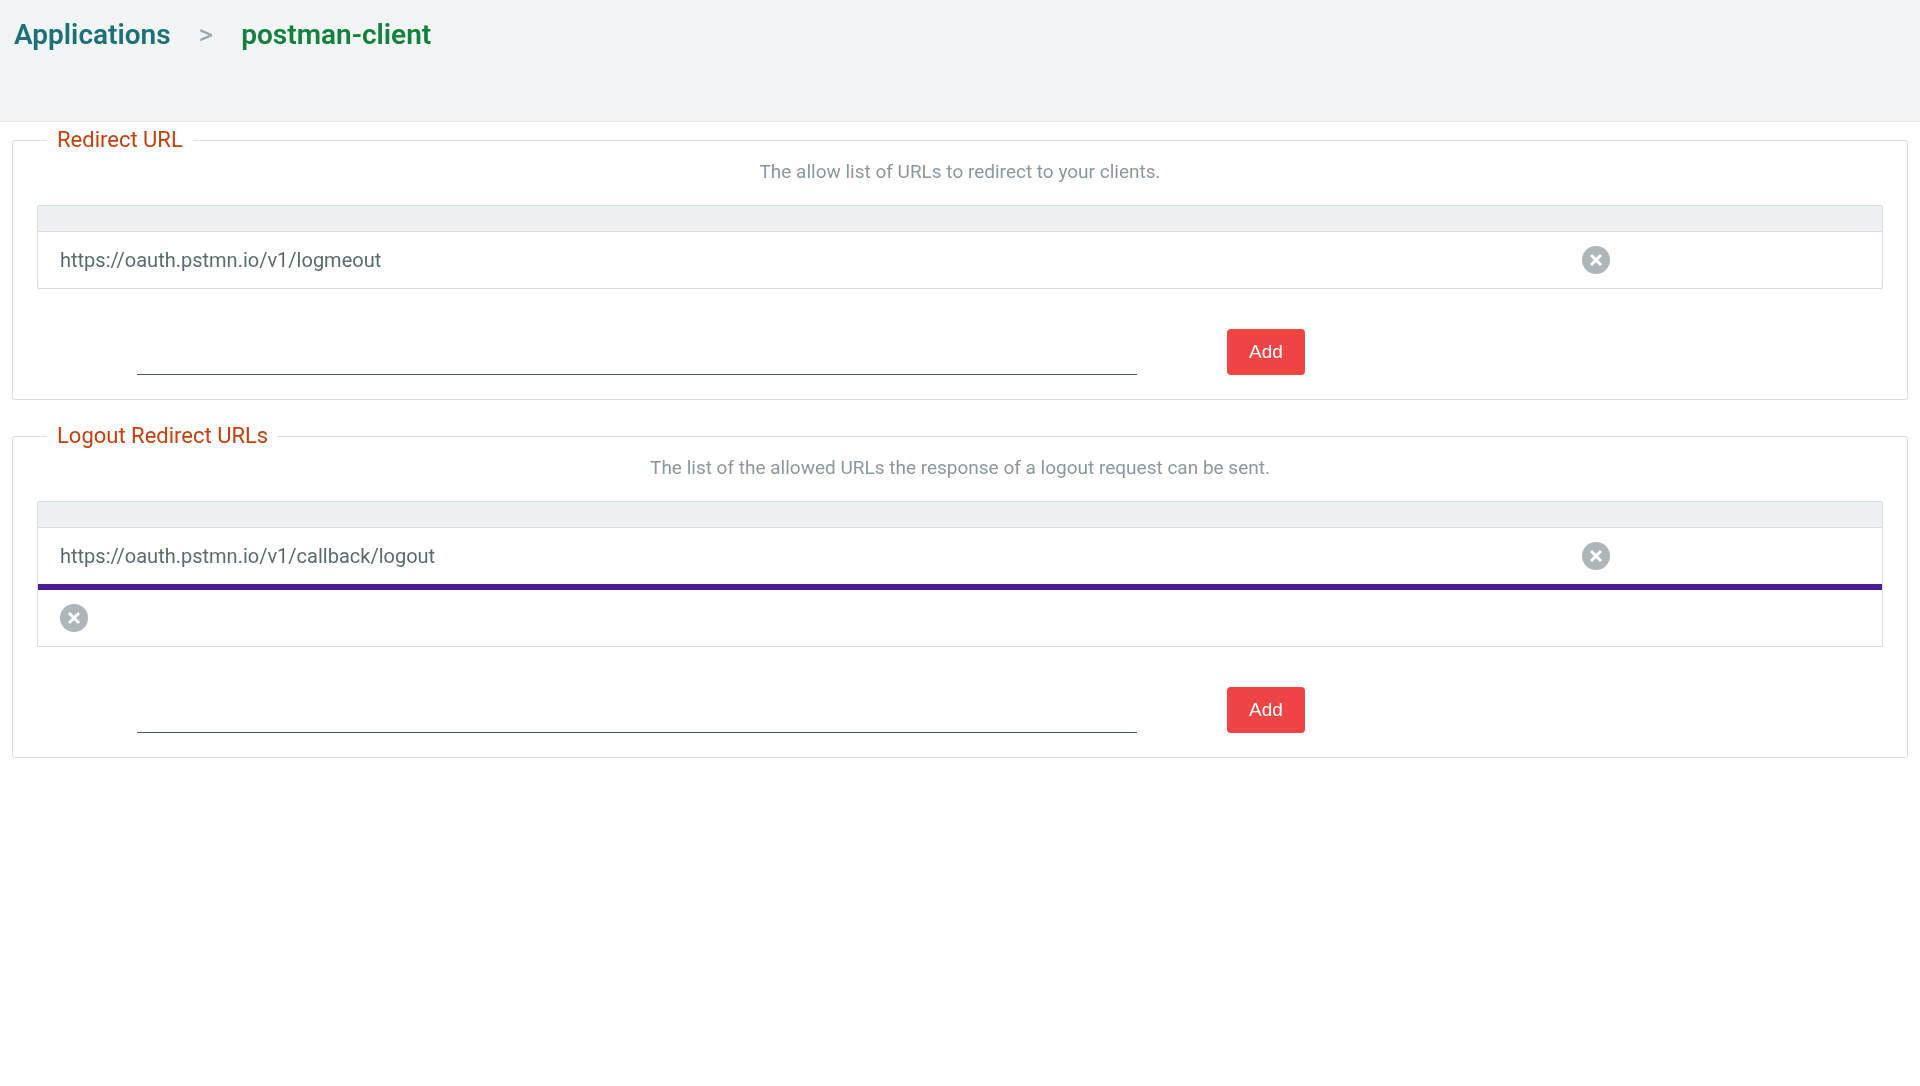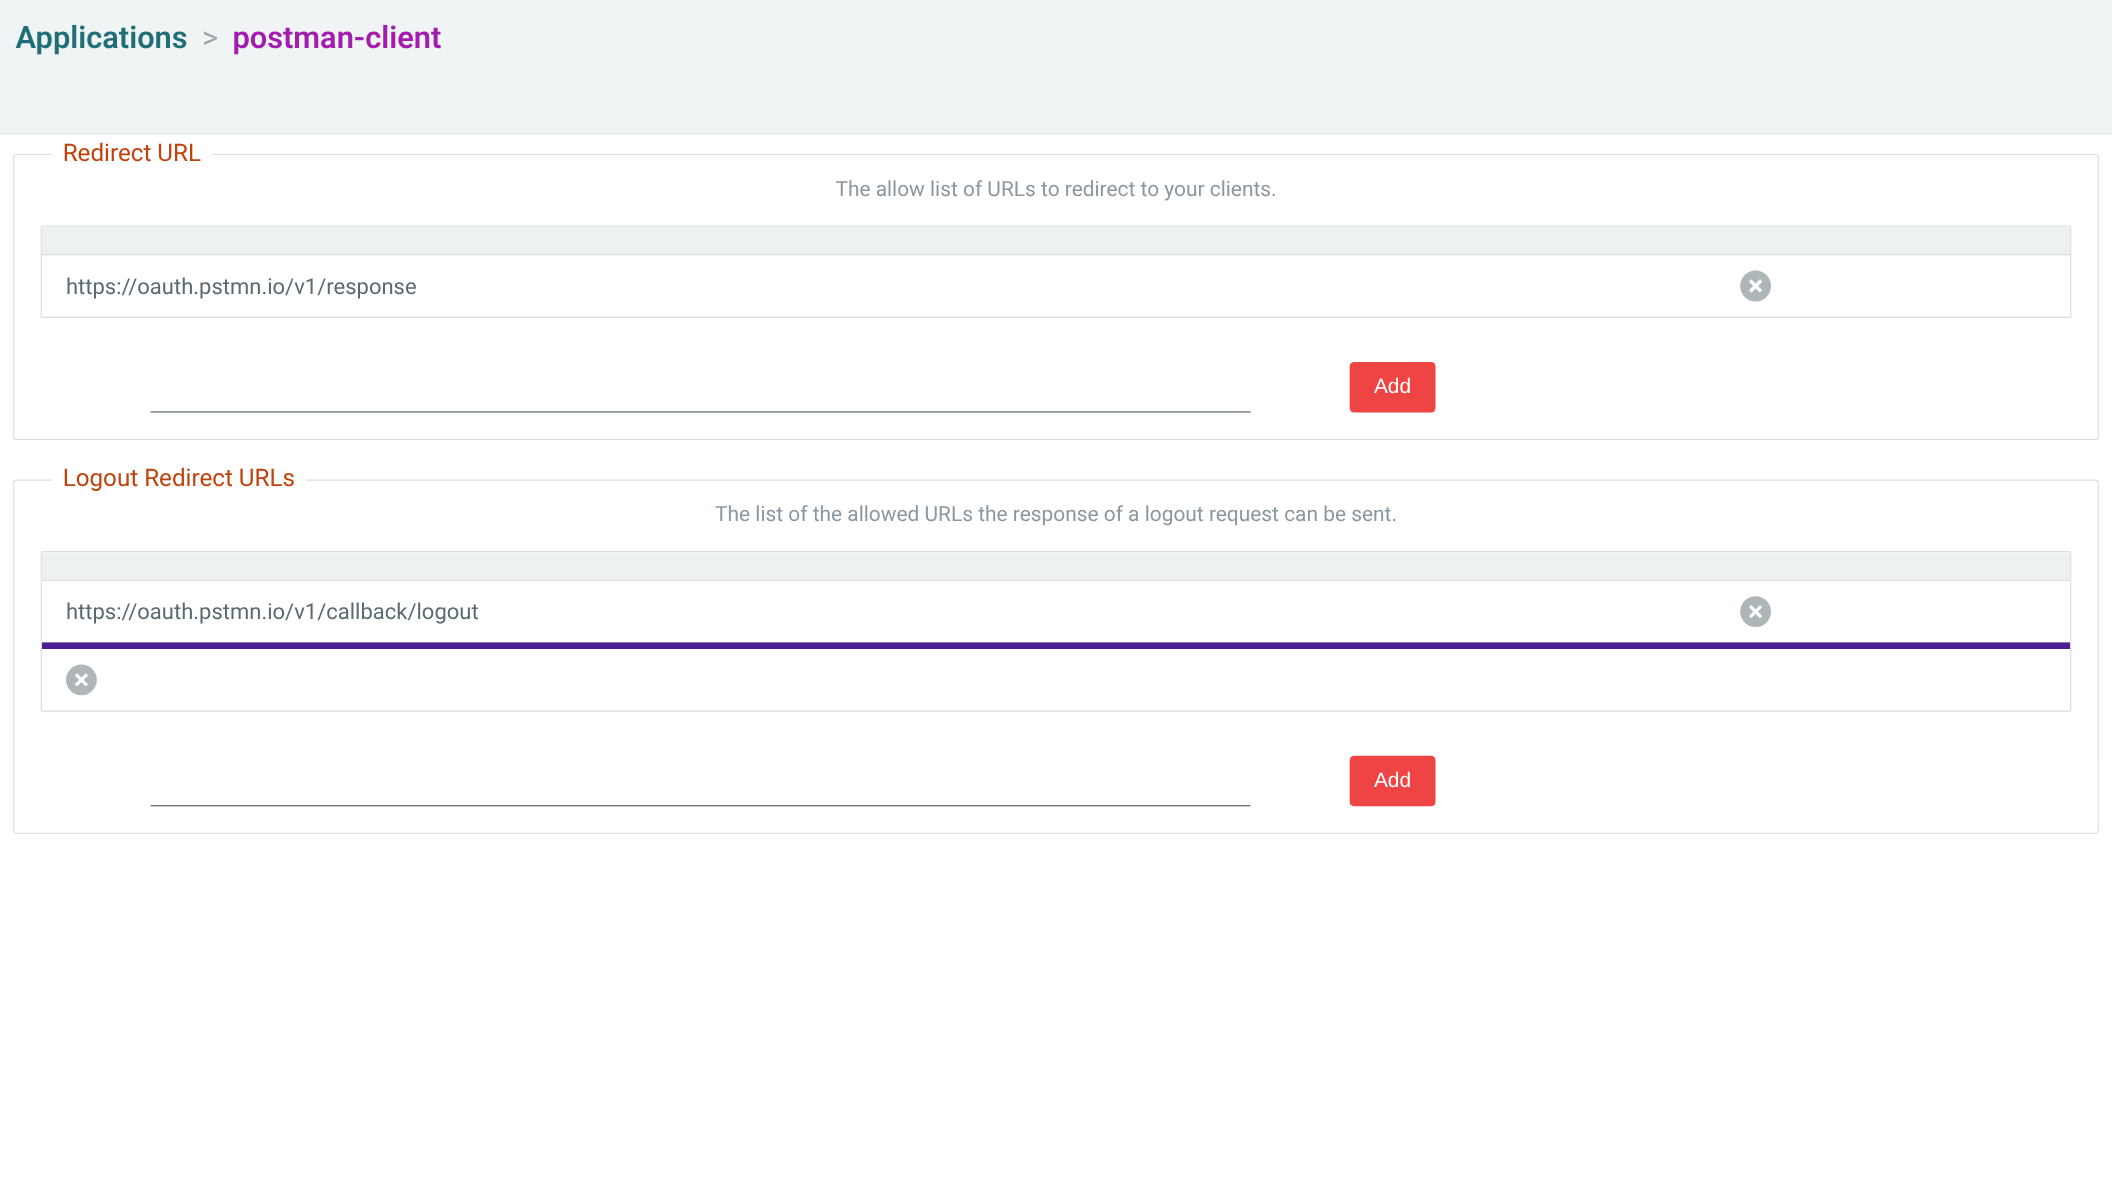--- a/index.html
+++ b/index.html
@@ -9,34 +9,34 @@
     color: #3a4a52;
   }
   .header-bar {
     background: #f0f4f5;
     padding: 18px 14px 70px 14px;
     border-bottom: 1px solid #e3e8ea;
   }
   .breadcrumb {
     display: flex;
     align-items: center;
-    gap: 13px;
+    gap: 28px;
     font-size: 28px;
     font-weight: 600;
   }
   .breadcrumb-link {
     color: #1f6f78;
     cursor: pointer;
   }
   .breadcrumb-sep {
     color: #9aa6ad;
     font-weight: 400;
   }
   .breadcrumb-current {
-    color: #a21caf;
+    color: #15803d;
   }
   .content {
     padding: 18px 12px;
   }
   .fieldset {
     border: 1px solid #d8dde0;
     border-radius: 3px;
     padding: 0 24px 24px 24px;
     margin-bottom: 36px;
     position: relative;
@@ -139,21 +139,21 @@
 </div>
 
 <div class="content">
 
   <div class="fieldset">
     <div class="fieldset-legend">Redirect URL</div>
     <div class="fieldset-desc">The allow list of URLs to redirect to your clients.</div>
     <div class="url-table">
       <div class="url-table-header"></div>
       <div class="url-row">
-        <span class="url-text">https://oauth.pstmn.io/v1/response</span>
+        <span class="url-text">https://oauth.pstmn.io/v1/logmeout</span>
         <span class="delete-btn">
           <svg viewBox="0 0 14 14">
               <line x1="2" y1="2" x2="12" y2="12"></line>
               <line x1="12" y1="2" x2="2" y2="12"></line>
             </svg>
         </span>
       </div>
     </div>
     <div class="add-row">
       <input class="add-input" type="text" style="">

